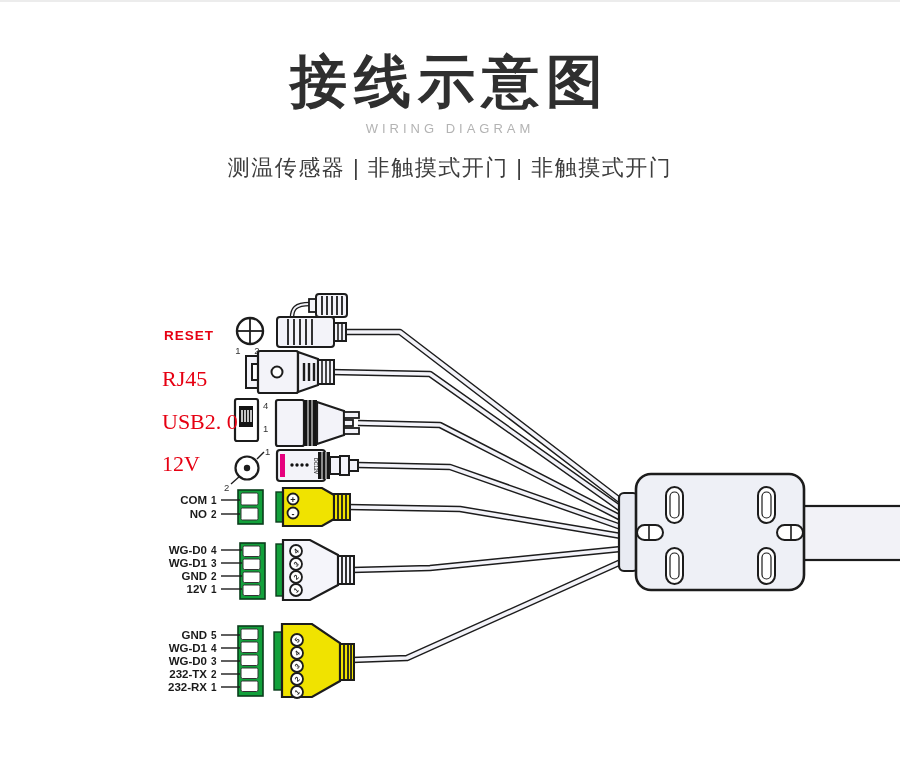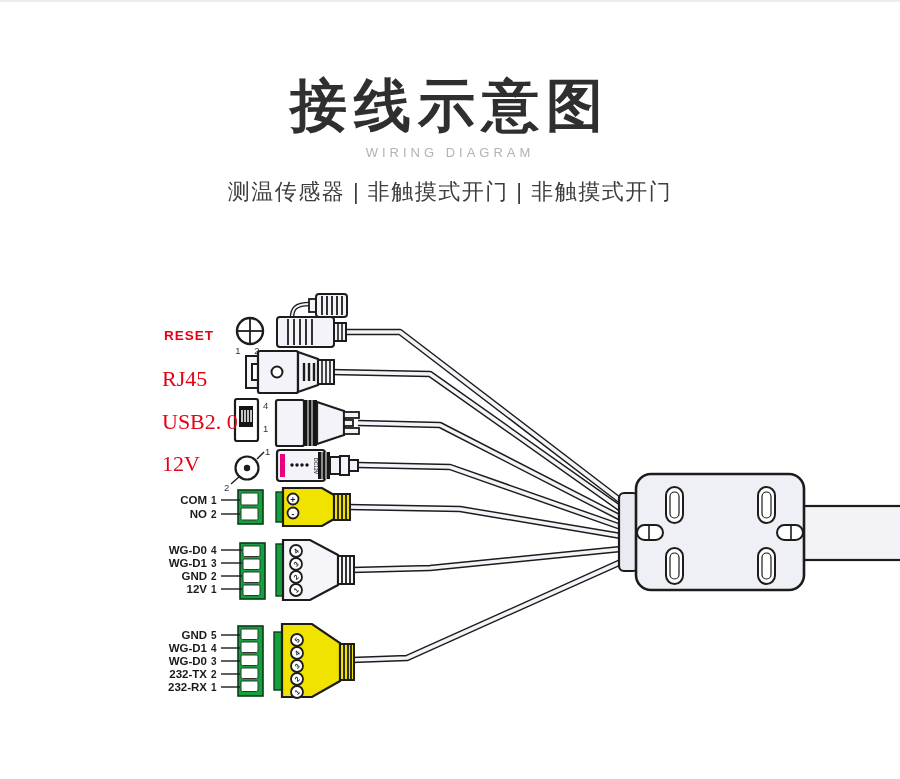--- a/index.html
+++ b/index.html
@@ -3,21 +3,21 @@
 <meta charset="utf-8">
 <style>
   html,body{margin:0;padding:0;}
   body{
     width:900px;height:779px;background:#ffffff;position:relative;overflow:hidden;
     font-family:"Liberation Sans","DejaVu Sans",sans-serif;
     border-top:2px solid #ececec;
   }
   .header{position:absolute;top:0;left:0;width:900px;text-align:center;}
   .title{
-    margin:0;padding-top:72px;font-size:57px;font-weight:900;color:#2f2f2f;
+    margin:0;padding-top:48px;font-size:57px;font-weight:900;color:#2f2f2f;
     letter-spacing:7px;line-height:1.1;
   }
   .subtitle{
     margin-top:8px;font-size:13px;color:#b3b3b3;letter-spacing:4px;font-weight:400;
   }
   .tagline{
     margin-top:17px;font-size:22px;color:#3d3d3d;letter-spacing:1.5px;font-weight:500;
   }
   svg{position:absolute;top:0;left:0;}
   svg text{font-family:"Liberation Sans","DejaVu Sans",sans-serif;}

